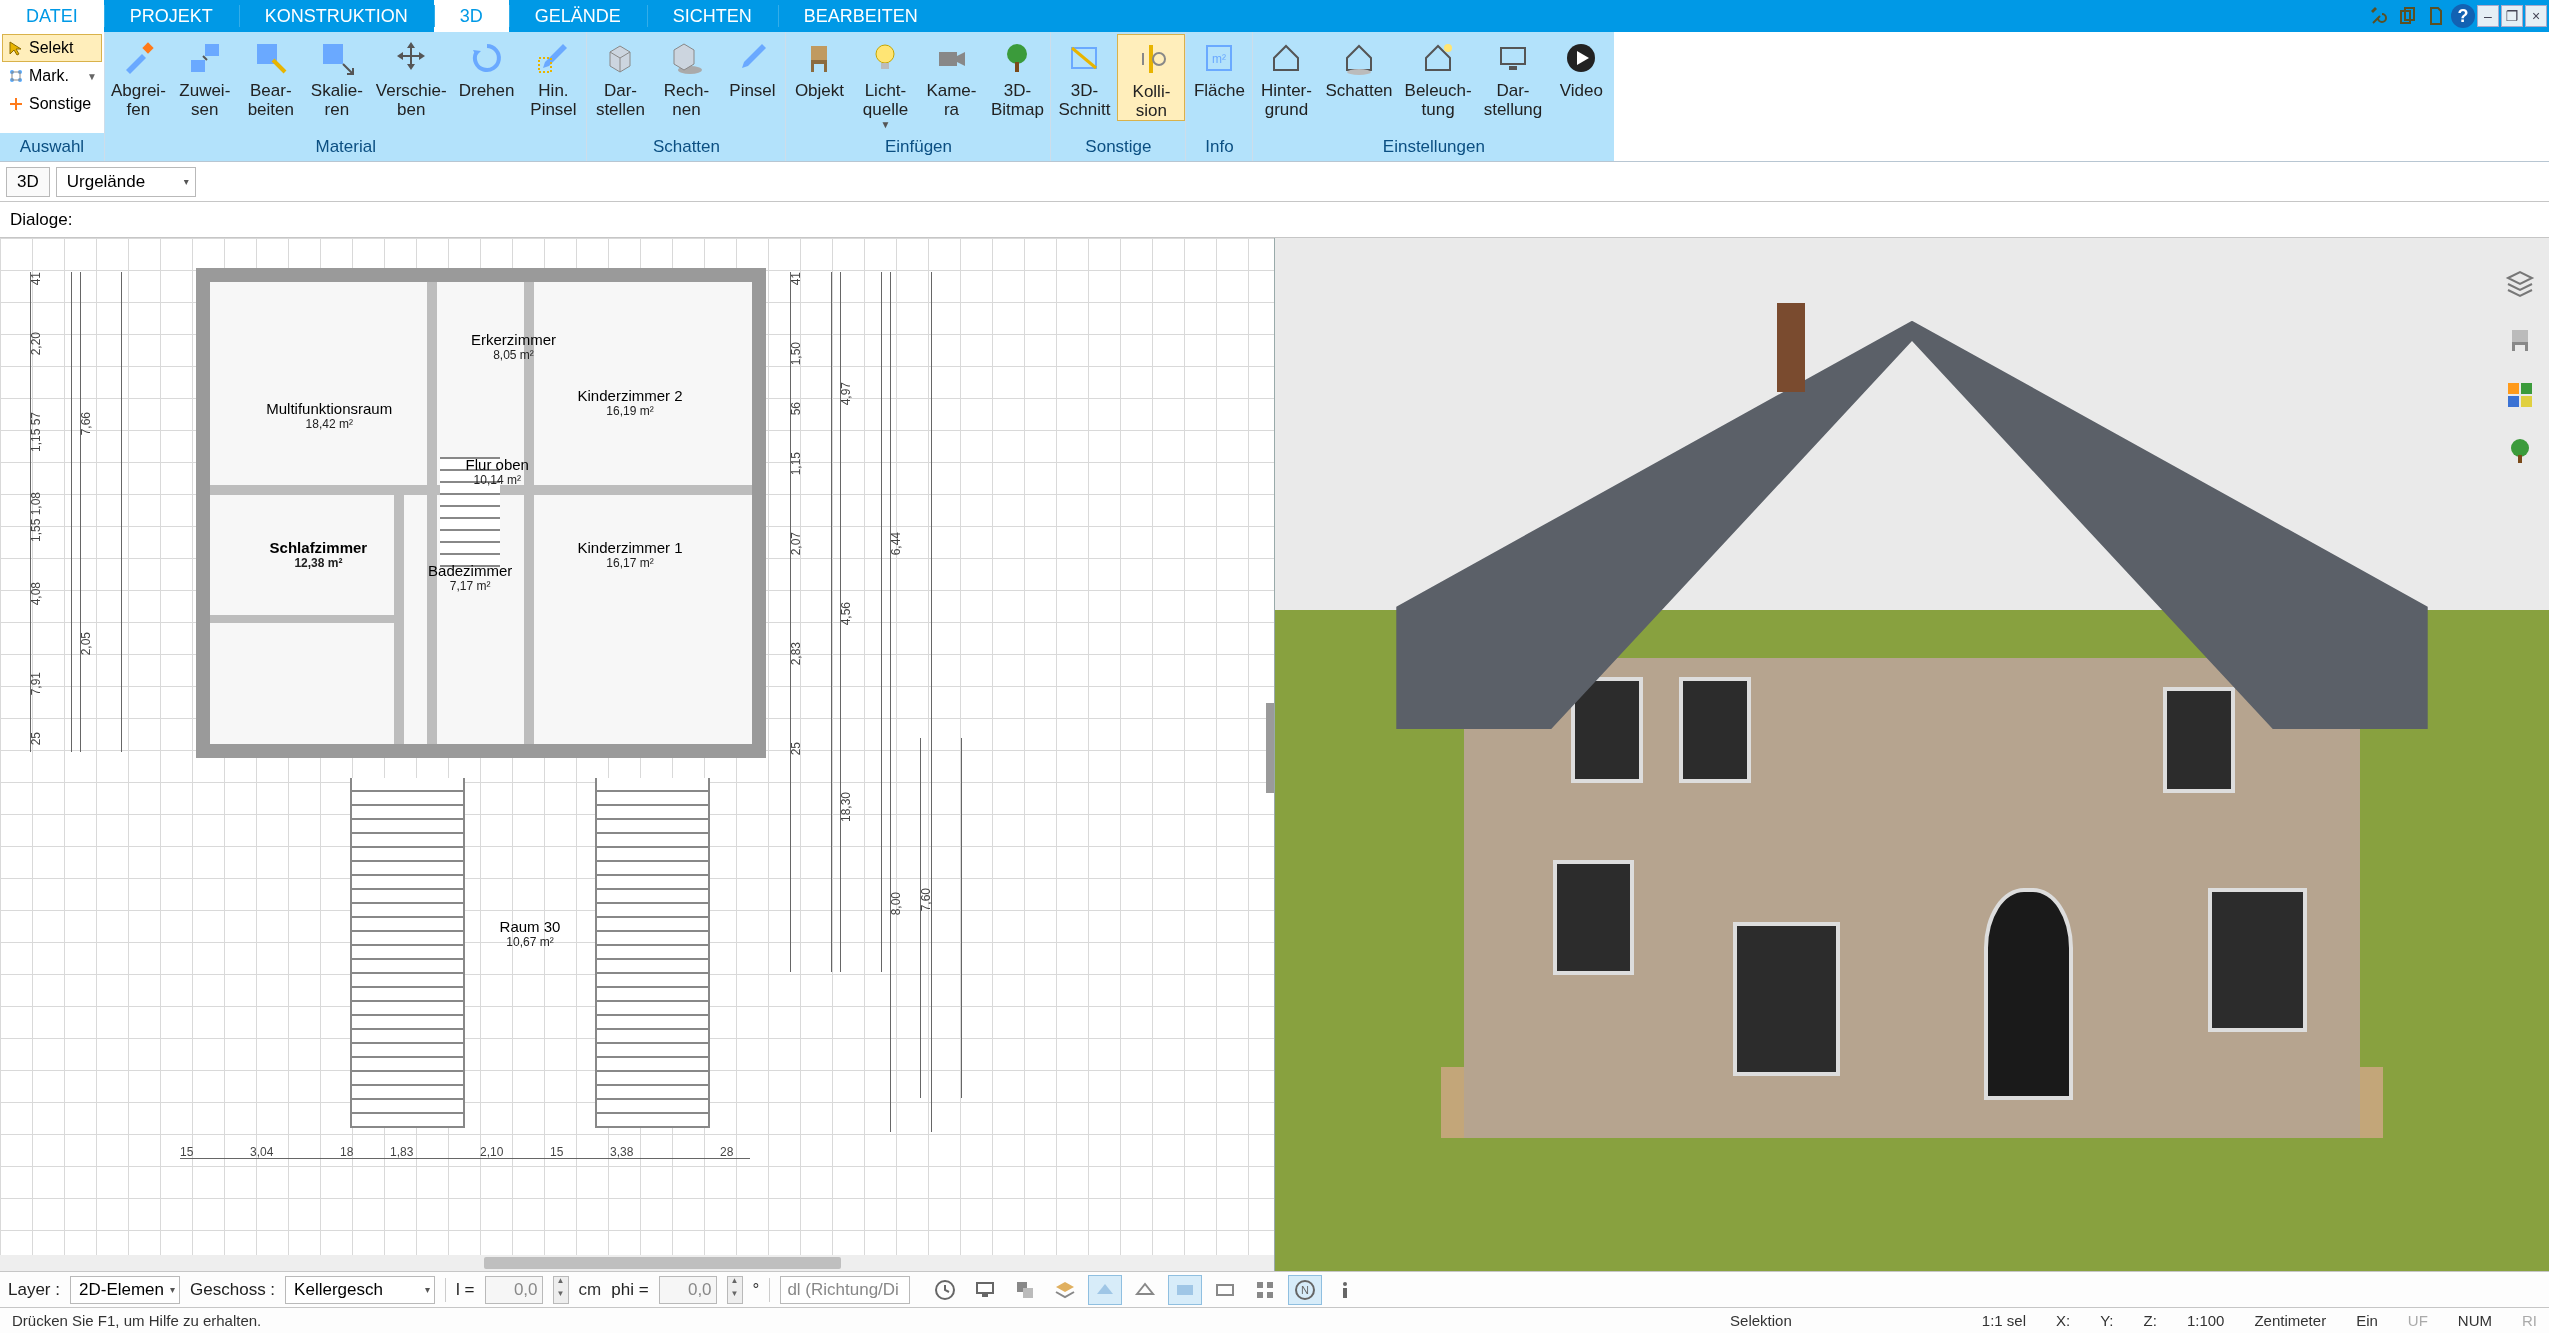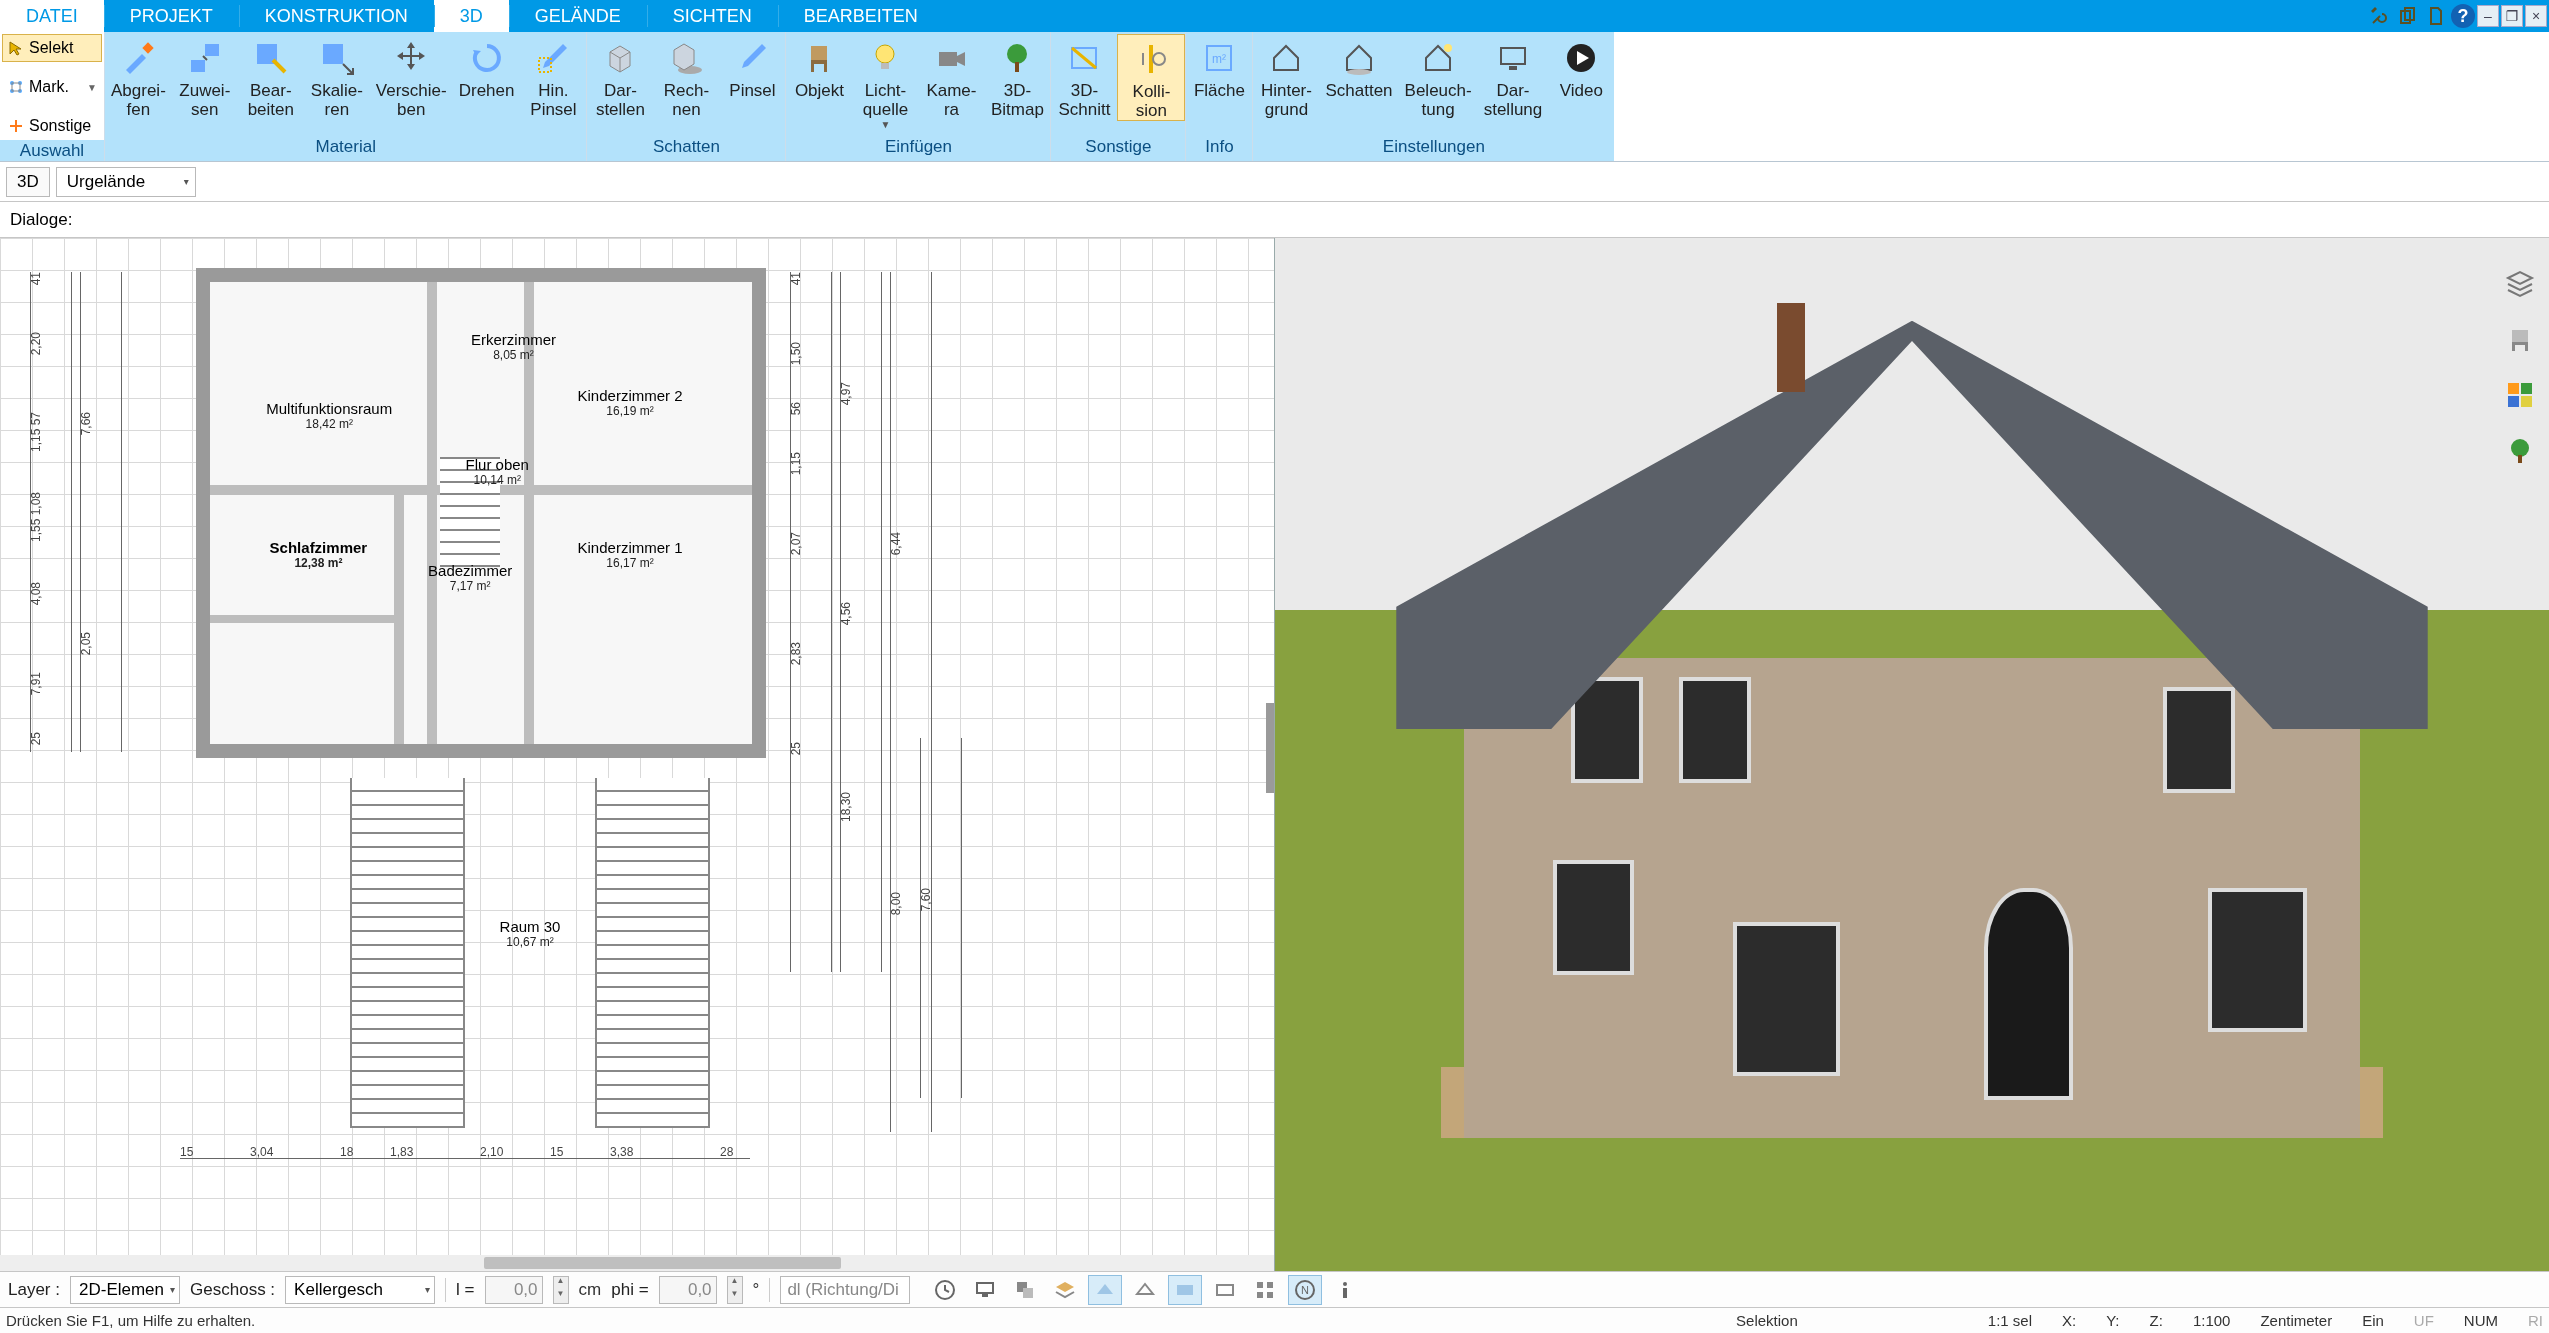--- a/index.html
+++ b/index.html
@@ -11,21 +11,21 @@
 .menutab.white { background:#fff; color:#0099e6; }
 .menutab.sep:before { content:""; position:absolute; left:0; top:5px; bottom:5px; width:1px; background:#33ade9; }
 .menubar-right { position:absolute; right:0; top:0; height:32px; display:flex; align-items:center; gap:2px; padding-right:2px; }
 .mb-icon { width:26px; height:26px; display:flex; align-items:center; justify-content:center; color:#fff; font-size:18px; cursor:pointer; }
 .mb-icon.dark { color:#5b5023; }
 .mb-icon.min { background:#e6eff5; color:#445; width:22px; height:22px; border:1px solid #aac; font-size:14px; }
 
 
 .ribbon { height:130px; background:#fff; border-bottom:1px solid #b8c6d2; display:flex; }
 .selectcol { width:104px; display:flex; flex-direction:column; }
-.selectbtns { display:flex; flex-direction:column; gap:11px; padding:2px 2px 0 2px; }
+.selectbtns { display:flex; flex-direction:column; gap:0; padding:2px 2px 0 2px; }
 .selbtn { height:28px; display:flex; align-items:center; gap:4px; padding:0 4px; font-size:16px; border:1px solid transparent; cursor:pointer; white-space:nowrap; }
 .selbtn.active { background:#ffeebb; border-color:#d9b24a; }
 .selbtn .ic { width:18px; height:18px; display:inline-flex; align-items:center; justify-content:center; }
 .selbtn .caret { margin-left:auto; font-size:10px; color:#666; }
 
 .ribbongroup { display:flex; flex-direction:column; border-left:1px solid #cdddea; }
 .ribbonrow { flex:1; display:flex; align-items:flex-start; padding:2px 0; }
 .rbtn { display:flex; flex-direction:column; align-items:center; justify-content:flex-start; padding:2px 6px 0 6px; cursor:pointer; }
 .rbtn .ico { width:54px; height:44px; display:flex; align-items:center; justify-content:center; }
 .rbtn .lbl { font-size:17px; color:#222; text-align:center; line-height:1.1; margin-top:2px; white-space:pre; }
@@ -93,21 +93,21 @@
 .bottombar .ninput { height:28px; width:58px; border:1px solid #b9b9b9; background:#f6f6f6; color:#888; display:flex; align-items:center; justify-content:flex-end; padding:0 4px; }
 .bottombar .spin { width:16px; height:28px; background:#eee; border:1px solid #b9b9b9; display:flex; flex-direction:column; }
 .bottombar .spin div{flex:1;font-size:8px;line-height:1;text-align:center;color:#666;}
 .bottombar .unit { color:#333; }
 .bottombar .tinput { height:28px; flex:0 0 130px; border:1px solid #b9b9b9; background:#fff; display:flex; align-items:center; padding:0 6px; color:#888; overflow:hidden; }
 .bottombar .bicons { display:flex; gap:6px; margin-left:8px; }
 .bottombar .bic { width:34px; height:30px; display:flex; align-items:center; justify-content:center; border:1px solid transparent; cursor:pointer; }
 .bottombar .bic.active { background:#d7ecf9; border-color:#8fbfe0; }
 
 
-.statusbar { height:26px; background:#fdfdfd; border-top:1px solid #c6c6c6; font-size:15px; color:#333; display:flex; align-items:center; padding:0 6px; gap:30px; position:relative; }
+.statusbar { height:26px; background:#fdfdfd; border-top:1px solid #c6c6c6; font-size:15px; color:#333; display:flex; align-items:center; padding:0 12px; gap:30px; position:relative; }
 .statusbar .cell { white-space:nowrap; }
 .statusbar .spacer { flex:1; }
 
 .caret-dn{font-size:10px;color:#555;}
 
 svg { display:block; }
 </style>
 </head>
 <body>
 

